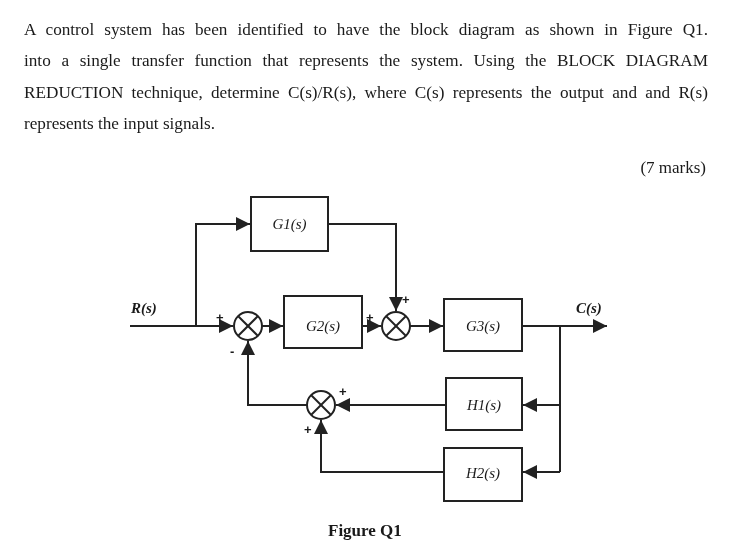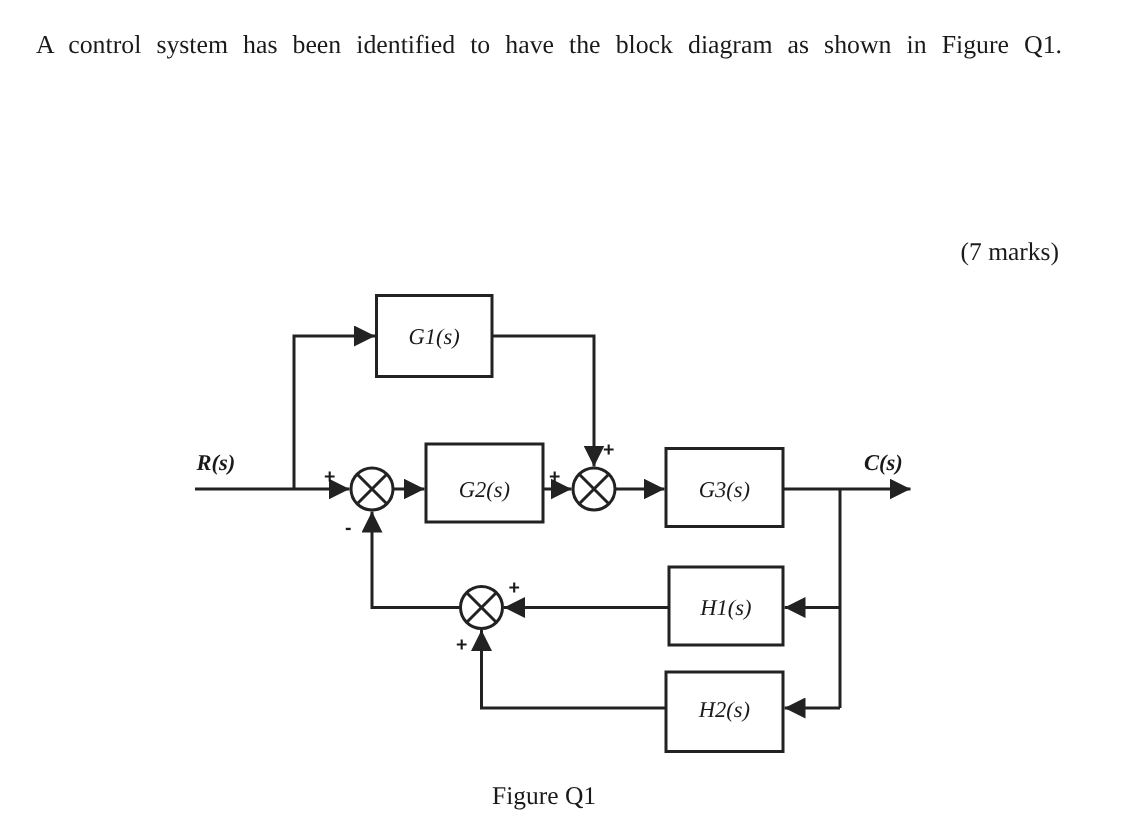--- a/index.html
+++ b/index.html
@@ -1,34 +1,37 @@
 <!DOCTYPE html>
 <html><head>
   <meta charset="utf-8">
   <style>
     html, body { margin: 0; padding: 0; background: #ffffff; }
     body { width: 752px; height: 558px; position: relative; overflow: hidden; font-family: "Liberation Serif", serif; color: #1a1a1a; }
     .para { position: absolute; left: 24px; top: 2px; width: 684px; font-size: 17.2px; line-height: 31.4px; text-align: justify; margin-top: 12px; }
     .para .line { display: block; white-space: nowrap; text-align-last: justify; }
     .para .line.last { text-align-last: left; }
     .marks { position: absolute; right: 46px; top: 158px; font-size: 17px; }
-    .caption { position: absolute; left: 328px; top: 521px; font-size: 17px; }
+    .caption { position: absolute; left: 328px; top: 521px; font-size: 17px; font-weight: bold; }
     svg { position: absolute; left: 0; top: 0; }
     .blk { fill: #ffffff; stroke: #222; stroke-width: 2; }
     .wire { fill: none; stroke: #222; stroke-width: 2; }
     .sum { fill: #ffffff; stroke: #222; stroke-width: 2; }
     .lbl { font-family: "Liberation Serif", serif; font-style: italic; font-size: 15px; fill: #1a1a1a; }
     .sig { font-family: "Liberation Serif", serif; font-style: italic; font-weight: bold; font-size: 15px; fill: #1a1a1a; }
     .sign { font-family: "Liberation Sans", sans-serif; font-size: 13px; font-weight: bold; fill: #1a1a1a; }
   </style>
 </head>
 <body>
 
 <div class="para">
   <span class="line">A control system has been identified to have the block diagram as shown in Figure Q1.</span>
+  <span class="line">into a single transfer function that represents the system. Using the BLOCK DIAGRAM</span>
+  <span class="line">REDUCTION technique, determine C(s)/R(s), where C(s) represents the output and and R(s)</span>
+  <span class="line last">represents the input signals.</span>
 </div>
 
 <div class="marks">(7 marks)</div>
 
 <svg width="752" height="558" viewBox="0 0 752 558">
   <defs>
     <marker id="arr" viewBox="0 0 10 10" refX="10" refY="5" markerWidth="7" markerHeight="7" orient="auto-start-reverse">
       <path d="M0,0 L10,5 L0,10 z" fill="#222"></path>
     </marker>
   </defs>

